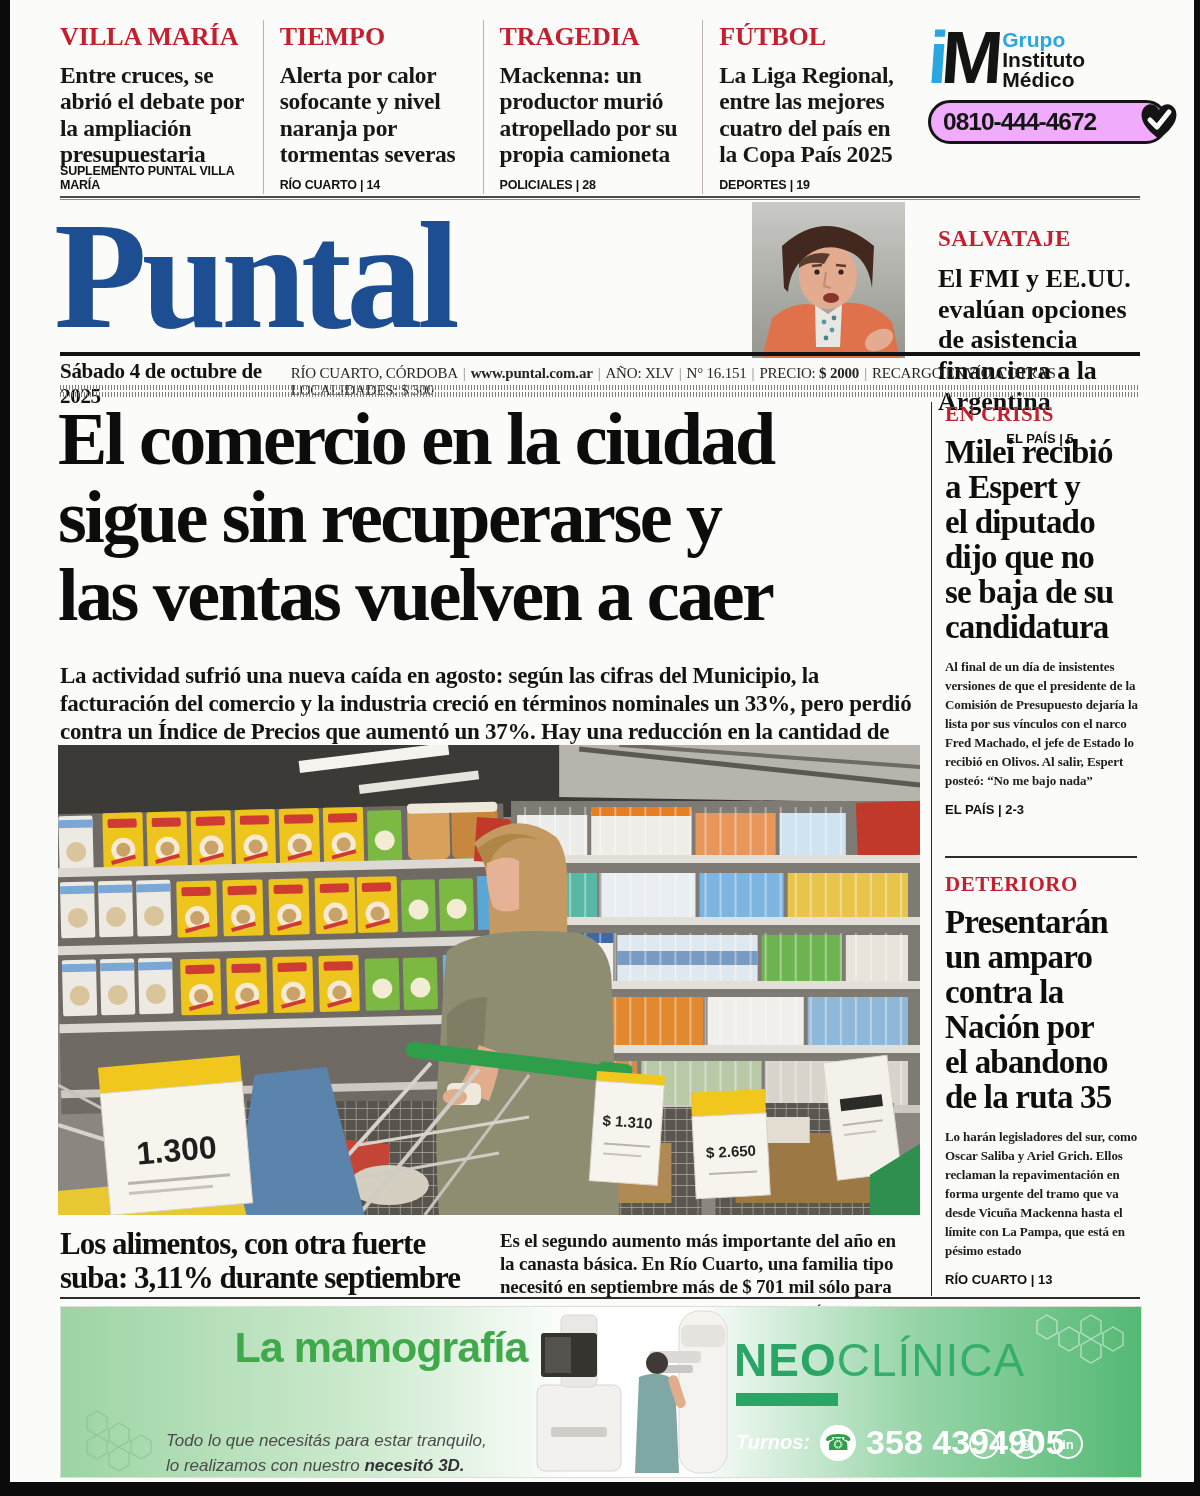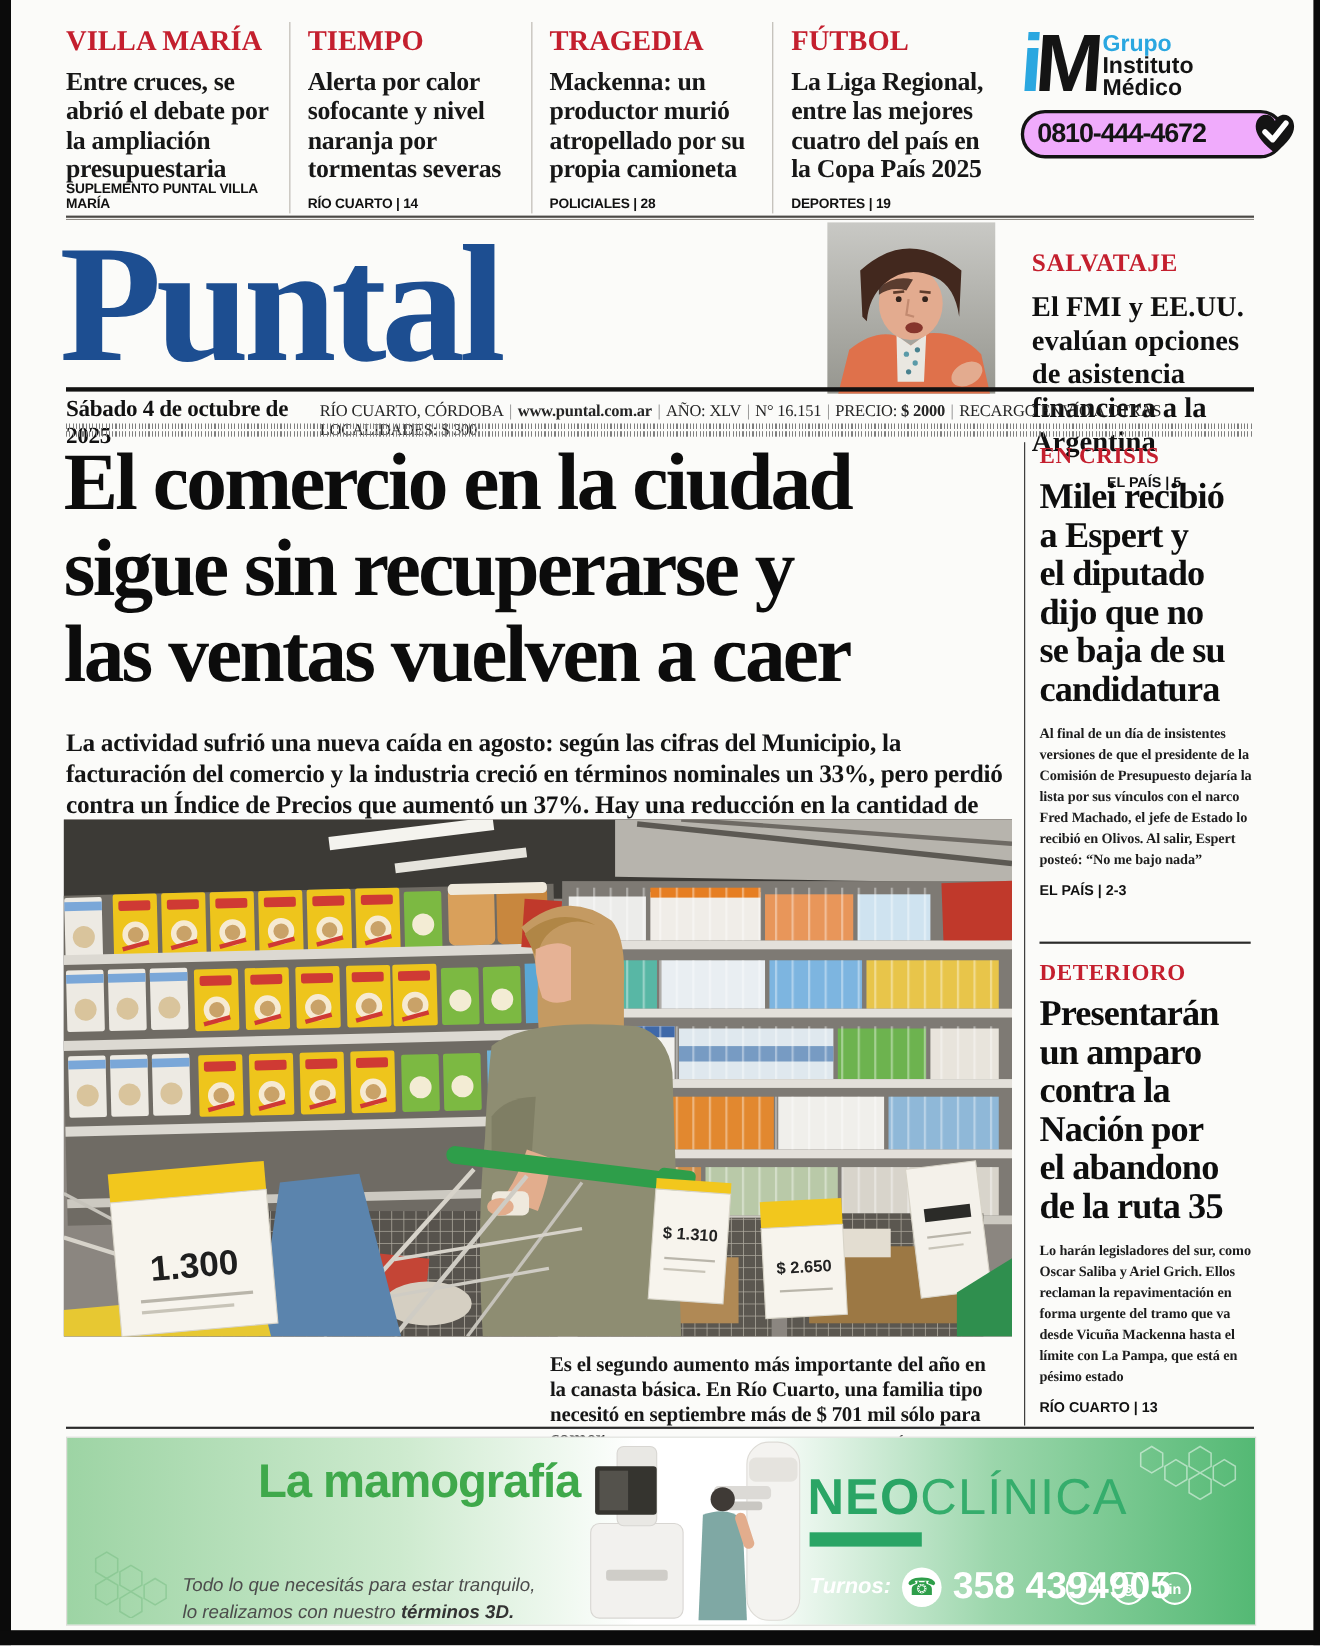--- a/index.html
+++ b/index.html
@@ -413,20 +413,24 @@
       <g transform="rotate(-7 800 370)">
         <rect x="770" y="314" width="64" height="118" fill="#f4f1ea" stroke="#d8d4c8"></rect>
         <rect x="782" y="352" width="42" height="12" fill="#2b2b28"></rect>
         <line x1="782" y1="378" x2="822" y2="378" stroke="#b9b5aa" stroke-width="2"></line>
         <line x1="782" y1="388" x2="814" y2="388" stroke="#c8c4b8" stroke-width="2"></line>
       </g>
       <polygon points="1060,430 1140,380 1140,470 1060,470" fill="#2f8f4e" transform="translate(-250,0)"></polygon>
     </svg>
   </div>
 
+  <div class="abs food-hl">
+    <div>Los alimentos, con otra fuerte</div>
+    <div>suba: 3,11% durante septiembre</div>
+  </div>
   <div class="food-sum">
     <span>Es el segundo aumento más importante del año en la canasta básica. En Río Cuarto, una familia tipo necesitó en septiembre más de $ 701 mil sólo para comer</span>
     <span class="ref">RÍO CUARTO | 10</span>
   </div>
 
   <div class="abs col-divider"></div>
 
   <div class="abs rcol crisis">
     <div class="kicker">EN CRISIS</div>
     <div class="rcol-hl">
@@ -475,21 +479,21 @@
         <path d="M82 22 l10 -6 10 6 0 12 -10 6 -10 -6 Z"></path>
         <path d="M104 10 l10 -6 10 6 0 12 -10 6 -10 -6 Z"></path>
         <path d="M104 34 l10 -6 10 6 0 12 -10 6 -10 -6 Z"></path>
         <path d="M126 22 l10 -6 10 6 0 12 -10 6 -10 -6 Z"></path>
       </g>
     </svg>
 
     <div class="ad-h1">La mamografía</div>
     <div class="ad-tag">
       <div>Todo lo que necesitás para estar tranquilo,</div>
-      <div><span>lo realizamos con nuestro </span><span class="b">términos 3D.</span></div>
+      <div><span>lo realizamos con nuestro </span><span class="b">necesitó 3D.</span></div>
     </div>
 
     <svg class="machines" viewBox="0 0 230 170">
       <rect x="6" y="78" width="84" height="86" rx="8" fill="#f2f1ee" stroke="#d8d6d2"></rect>
       <rect x="30" y="8" width="36" height="72" rx="6" fill="#e9e8e4" stroke="#d8d6d2"></rect>
       <rect x="10" y="26" width="56" height="44" rx="3" fill="#35342f"></rect>
       <rect x="14" y="30" width="26" height="36" fill="#54524c"></rect>
       <rect x="20" y="120" width="56" height="10" rx="3" fill="#cfcdc8"></rect>
       <rect x="148" y="4" width="48" height="162" rx="20" fill="#f4f3f0" stroke="#dddbd6"></rect>
       <rect x="150" y="18" width="44" height="22" rx="6" fill="#e5e3de"></rect>

